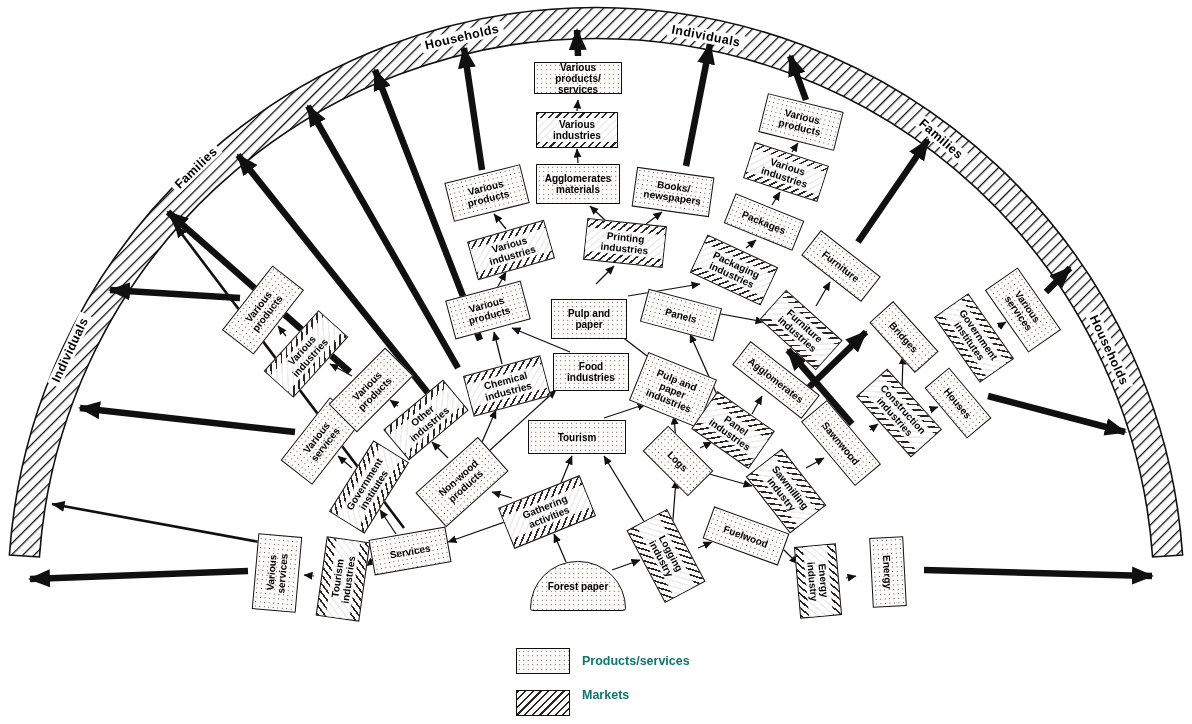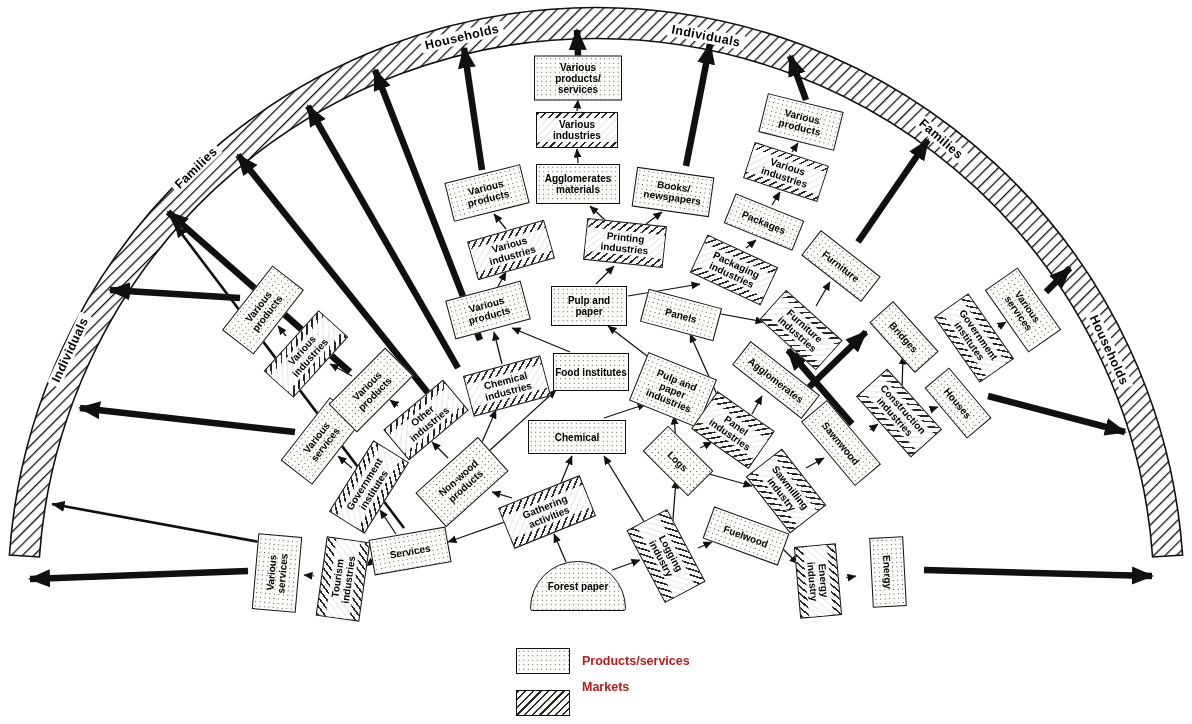--- a/index.html
+++ b/index.html
@@ -14,21 +14,21 @@
        background-size:4.5px 4.5px;}
   .market{background-color:#fcfbf7;
        background-image:repeating-linear-gradient(135deg,rgba(15,15,15,0.9) 0 1.6px,transparent 1.6px 5.4px);}
   .market .box-label{background:rgba(255,255,255,0.92);padding:1px 2px;}
   .dome{border-radius:54px 54px 3px 3px;}
   .rim-label{position:absolute;z-index:3;font-weight:bold;font-size:12.5px;letter-spacing:0.4px;
        background:#ffffff;padding:0 4px;white-space:nowrap;color:#000;}
   
   #legend{position:absolute;left:0;top:640px;width:1192px;height:84px;z-index:4;}
   .legend-swatch{position:absolute;left:516px;width:54px;height:26px;border:1.4px solid #101010;box-sizing:border-box;}
-  .legend-swatch-label{position:absolute;left:582px;font-size:12.5px;font-weight:bold;color:#b91c1c;}
+  .legend-swatch-label{position:absolute;left:582px;font-size:12.5px;font-weight:bold;color:#0f766e;}
 </style>
 </head>
 <body>
 
 <div id="stage">
 
   <svg id="arrow-layer" width="1192" height="724" viewBox="0 0 1192 724">
     <defs>
       <pattern id="rimhatch" patternUnits="userSpaceOnUse" width="8" height="8" patternTransform="rotate(45)">
         <rect width="8" height="8" fill="#ffffff"></rect>
@@ -127,21 +127,21 @@
       <div class="box market" style="left: 666px; top: 556px; width: 82px; height: 46px; transform: translate(-50%, -50%) rotate(62deg);">
         <span class="box-label">Logging industry</span>
       </div>
       <div class="box product" style="left: 410px; top: 551px; width: 78px; height: 36px; transform: translate(-50%, -50%) rotate(-10deg);">
         <span class="box-label">Services</span>
       </div>
       <div class="box product" style="left: 462px; top: 482px; width: 84px; height: 46px; transform: translate(-50%, -50%) rotate(-42deg);">
         <span class="box-label">Non-wood products</span>
       </div>
       <div class="box product" style="left: 577px; top: 437px; width: 98px; height: 34px; transform: translate(-50%, -50%) rotate(0deg);">
-        <span class="box-label">Chemical</span>
+        <span class="box-label">Tourism</span>
       </div>
       <div class="box product" style="left: 678px; top: 461px; width: 64px; height: 36px; transform: translate(-50%, -50%) rotate(45deg);">
         <span class="box-label">Logs</span>
       </div>
       <div class="box product" style="left: 746px; top: 536px; width: 80px; height: 34px; transform: translate(-50%, -50%) rotate(20deg);">
         <span class="box-label">Fuelwood</span>
       </div>
       <div class="box market" style="left: 343px; top: 579px; width: 80px; height: 44px; transform: translate(-50%, -50%) rotate(-82deg);">
         <span class="box-label">Tourism industries</span>
       </div>
@@ -163,21 +163,21 @@
       <div class="box market" style="left: 306px; top: 354px; width: 82px; height: 40px; transform: translate(-50%, -50%) rotate(-48deg);">
         <span class="box-label">Various industries</span>
       </div>
       <div class="box product" style="left: 263px; top: 310px; width: 82px; height: 40px; transform: translate(-50%, -50%) rotate(-52deg);">
         <span class="box-label">Various products</span>
       </div>
       <div class="box market" style="left: 507px; top: 386px; width: 80px; height: 42px; transform: translate(-50%, -50%) rotate(-15deg);">
         <span class="box-label">Chemical industries</span>
       </div>
       <div class="box product" style="left: 591px; top: 372px; width: 76px; height: 38px; transform: translate(-50%, -50%) rotate(0deg);">
-        <span class="box-label">Food institutes</span>
+        <span class="box-label">Food industries</span>
       </div>
       <div class="box product" style="left: 673px; top: 390px; width: 74px; height: 52px; transform: translate(-50%, -50%) rotate(22deg);">
         <span class="box-label">Pulp and paper industries</span>
       </div>
       <div class="box market" style="left: 733px; top: 430px; width: 70px; height: 46px; transform: translate(-50%, -50%) rotate(35deg);">
         <span class="box-label">Panel industries</span>
       </div>
       <div class="box market" style="left: 786px; top: 491px; width: 72px; height: 46px; transform: translate(-50%, -50%) rotate(52deg);">
         <span class="box-label">Sawmilling industry</span>
       </div>
@@ -192,33 +192,33 @@
       </div>
       <div class="box product" style="left: 488px; top: 310px; width: 78px; height: 40px; transform: translate(-50%, -50%) rotate(-15deg);">
         <span class="box-label">Various products</span>
       </div>
       <div class="box market" style="left: 511px; top: 250px; width: 80px; height: 40px; transform: translate(-50%, -50%) rotate(-16deg);">
         <span class="box-label">Various industries</span>
       </div>
       <div class="box product" style="left: 487px; top: 193px; width: 78px; height: 40px; transform: translate(-50%, -50%) rotate(-14deg);">
         <span class="box-label">Various products</span>
       </div>
-      <div class="box product" style="left: 589px; top: 306px; width: 76px; height: 40px; transform: translate(-50%, -50%) rotate(0deg);">
+      <div class="box product" style="left: 589px; top: 319px; width: 76px; height: 40px; transform: translate(-50%, -50%) rotate(0deg);">
         <span class="box-label">Pulp and paper</span>
       </div>
       <div class="box market" style="left: 625px; top: 243px; width: 80px; height: 42px; transform: translate(-50%, -50%) rotate(6deg);">
         <span class="box-label">Printing industries</span>
       </div>
       <div class="box product" style="left: 578px; top: 184px; width: 84px; height: 40px; transform: translate(-50%, -50%) rotate(0deg);">
         <span class="box-label">Agglomerates materials</span>
       </div>
       <div class="box market" style="left: 577px; top: 130px; width: 82px; height: 36px; transform: translate(-50%, -50%) rotate(0deg);">
         <span class="box-label">Various industries</span>
       </div>
-      <div class="box product" style="left: 578px; top: 78px; width: 88px; height: 45px; transform: translate(-50%, -50%) rotate(0deg);">
+      <div class="box product" style="left: 578px; top: 78px; width: 88px; height: 32px; transform: translate(-50%, -50%) rotate(0deg);">
         <span class="box-label">Various products/ services</span>
       </div>
       <div class="box product" style="left: 673px; top: 192px; width: 78px; height: 40px; transform: translate(-50%, -50%) rotate(8deg);">
         <span class="box-label">Books/ newspapers</span>
       </div>
       <div class="box product" style="left: 681px; top: 315px; width: 76px; height: 34px; transform: translate(-50%, -50%) rotate(15deg);">
         <span class="box-label">Panels</span>
       </div>
       <div class="box market" style="left: 734px; top: 270px; width: 78px; height: 42px; transform: translate(-50%, -50%) rotate(25deg);">
         <span class="box-label">Packaging industries</span>
@@ -262,16 +262,16 @@
       <div class="rim-label" style="left: 706px; top: 36px; transform: translate(-50%, -50%) rotate(11deg);">Individuals</div>
       <div class="rim-label" style="left: 941px; top: 139px; transform: translate(-50%, -50%) rotate(41deg);">Families</div>
       <div class="rim-label" style="left: 1109px; top: 350px; transform: translate(-50%, -50%) rotate(65deg);">Households</div>
     </div>
 
   <div id="legend">
 
     <div class="legend-swatch product" style="top:8px"></div>
     <div class="legend-swatch-label" style="top:14px">Products/services</div>
     <div class="legend-swatch market" style="top:50px"></div>
-    <div class="legend-swatch-label" style="top:40px">Markets</div>
+    <div class="legend-swatch-label" style="top:48px">Markets</div>
   </div>
 
 </div>
 
 </body></html>

